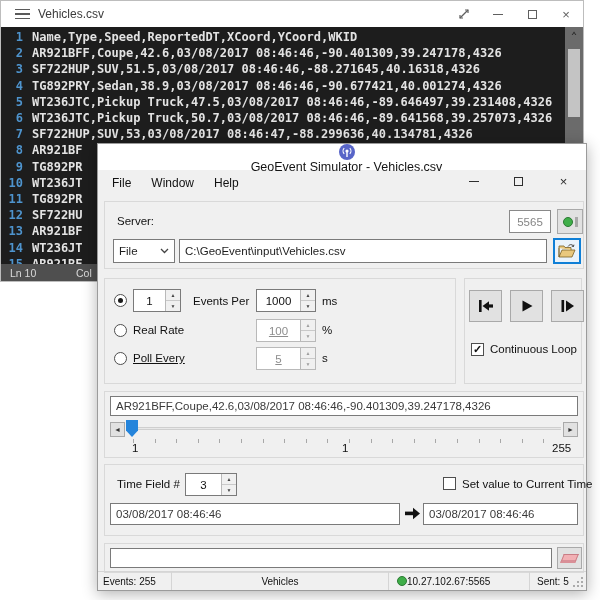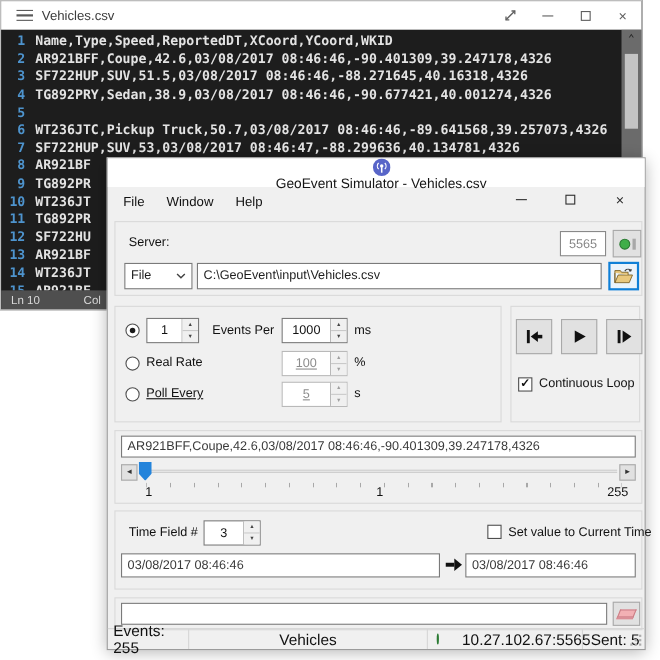--- a/index.html
+++ b/index.html
@@ -87,21 +87,21 @@
   .slider-track { position:absolute; height:3px; background:#e8e8e8;
                   border-top:1px solid #cfcfcf; border-bottom:1px solid #cfcfcf; }
   .slider-thumb { position:absolute; width:12px; height:17px; background:#2484db;
                   clip-path:polygon(0 0,100% 0,100% 62%,50% 100%,0 62%); }
   .ticks { position:absolute; height:4px;
            background-image:repeating-linear-gradient(to right,#a8a8a8 0 1px,transparent 1px 21.6px); }
   .slbl { position:absolute; font-size:11.5px; color:#111; }
 
   
   .sim-status { position:absolute; left:0; right:0; bottom:0; height:19px; border-top:1px solid #d5d5d5;
-                display:flex; align-items:center; font-size:14px; color:#111; }
+                display:flex; align-items:center; font-size:10px; color:#111; }
   .seg { height:100%; display:flex; align-items:center; border-right:1px solid #d5d5d5; }
   .dot-green { width:10px; height:10px; border-radius:50%; background:#3fae49;
                border:1px solid #2b7a33; display:inline-block; }
   .conn-bar { width:3px; height:10px; background:#a8a8a8; display:inline-block; margin-left:2px; }
   .grip { position:absolute; right:2px; bottom:2px; }
 </style>
 </head>
 <body>
 
 <div class="page">
@@ -129,21 +129,21 @@
             <span class="ed-max"></span>
           </span>
         <span class="ed-ctl">×</span>
       </span>
     </div>
     <div class="ed-body" id="ed-body">
       <div class="ed-line"><span class="ed-ln">1</span><span class="ed-code">Name,Type,Speed,ReportedDT,XCoord,YCoord,WKID</span></div>
         <div class="ed-line"><span class="ed-ln">2</span><span class="ed-code">AR921BFF,Coupe,42.6,03/08/2017 08:46:46,-90.401309,39.247178,4326</span></div>
         <div class="ed-line"><span class="ed-ln">3</span><span class="ed-code">SF722HUP,SUV,51.5,03/08/2017 08:46:46,-88.271645,40.16318,4326</span></div>
         <div class="ed-line"><span class="ed-ln">4</span><span class="ed-code">TG892PRY,Sedan,38.9,03/08/2017 08:46:46,-90.677421,40.001274,4326</span></div>
-        <div class="ed-line"><span class="ed-ln">5</span></div>
+        <div class="ed-line"><span class="ed-ln">5</span><span class="ed-code">WT236JTC,Pickup Truck,47.5,03/08/2017 08:46:46,-89.646497,39.231408,4326</span></div>
         <div class="ed-line"><span class="ed-ln">6</span><span class="ed-code">WT236JTC,Pickup Truck,50.7,03/08/2017 08:46:46,-89.641568,39.257073,4326</span></div>
         <div class="ed-line"><span class="ed-ln">7</span><span class="ed-code">SF722HUP,SUV,53,03/08/2017 08:46:47,-88.299636,40.134781,4326</span></div>
         <div class="ed-line"><span class="ed-ln">8</span><span class="ed-code">AR921BF</span></div>
         <div class="ed-line"><span class="ed-ln">9</span><span class="ed-code">TG892PR</span></div>
         <div class="ed-line"><span class="ed-ln">10</span><span class="ed-code">WT236JT</span></div>
         <div class="ed-line"><span class="ed-ln">11</span><span class="ed-code">TG892PR</span></div>
         <div class="ed-line"><span class="ed-ln">12</span><span class="ed-code">SF722HU</span></div>
         <div class="ed-line"><span class="ed-ln">13</span><span class="ed-code">AR921BF</span></div>
         <div class="ed-line"><span class="ed-ln">14</span><span class="ed-code">WT236JT</span></div>
         <div class="ed-line"><span class="ed-ln">15</span><span class="ed-code">AR921BF</span></div>
@@ -312,21 +312,21 @@
     <div class="grp" style="left:6px; top:399px; width:480px; height:30px;">
       <div class="tb" style="left:5px; top:4px; width:442px; height:20px;"></div>
       <div class="btn" style="position:absolute; left:452px; top:3px; width:25px; height:22px;">
         <span style="display:inline-block; width:15px; height:9px; background:#f2b0b4; border:1px solid #c97d85; border-bottom:3px solid #d98f97; transform:skewX(-22deg);"></span>
       </div>
     </div>
 
     <div class="sim-status">
       <span class="seg" style="width:74px; padding-left:5px;">Events: 255</span>
       <span class="seg" style="width:217px; justify-content:center;">Vehicles</span>
-      <span class="seg" style="width:141px; padding-left:8px; gap:21px;">
+      <span class="seg" style="width:141px; padding-left:8px; gap:0;">
         <span class="dot-green"></span>
         <span>10.27.102.67:5565</span>
       </span>
       <span class="seg" style="flex:1; border-right:none; padding-left:7px;">Sent: 5</span>
       <svg class="grip" width="12" height="12" viewBox="0 0 12 12">
         <g fill="#ababab">
           <rect x="9" y="9" width="2" height="2"></rect>
             <rect x="9" y="5" width="2" height="2"></rect>
           <rect x="5" y="9" width="2" height="2"></rect>
             <rect x="9" y="1" width="2" height="2"></rect>

